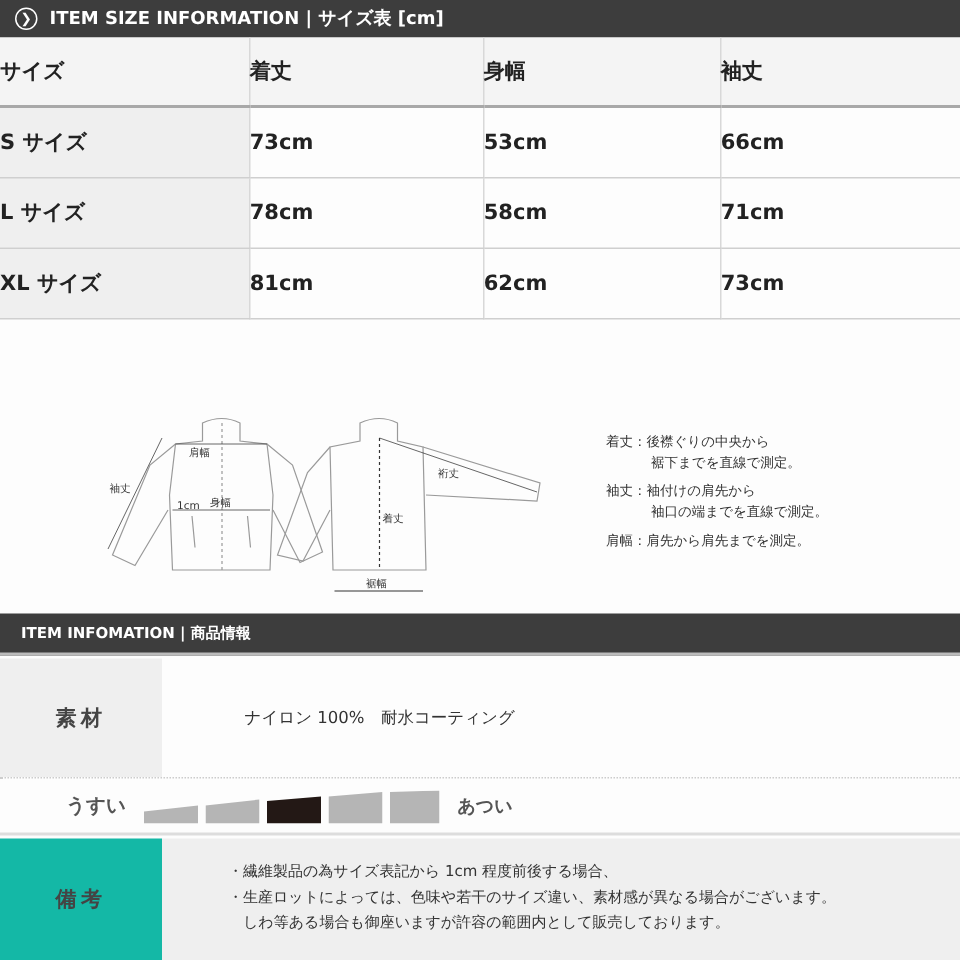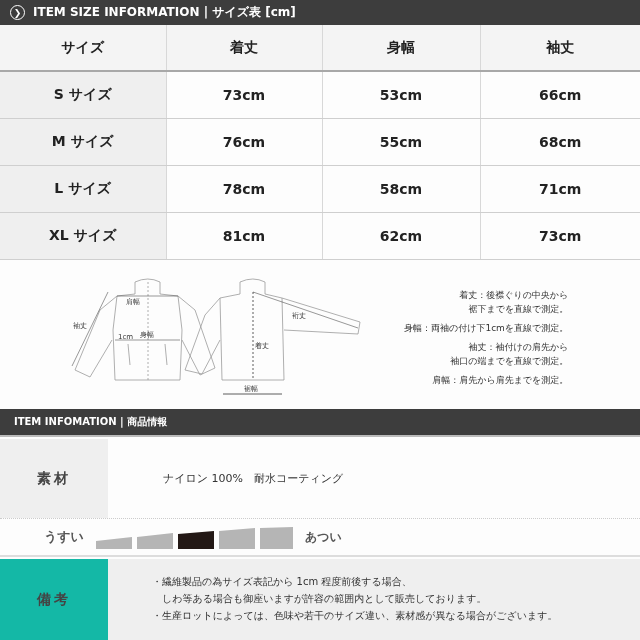--- a/index.html
+++ b/index.html
@@ -3,30 +3,30 @@
 <meta charset="utf-8">
 <style>
   * { box-sizing: border-box; margin: 0; padding: 0; }
   body { width: 640px; height: 640px; background: #fdfdfd; font-family: "DejaVu Sans", "Liberation Sans", sans-serif; color: #333; overflow: hidden; position: relative; }
   .hdr { position: absolute; left: 0; width: 640px; background: #3d3d3d; color: #fff; font-weight: bold; display: flex; align-items: center; }
   .hdr1 { top: 0; height: 25px; font-size: 12px; padding-left: 10px; }
   .hdr1 .circ { width: 15px; height: 15px; border: 1.5px solid #fff; border-radius: 50%; display: inline-flex; align-items: center; justify-content: center; font-size: 9px; margin-right: 8px; }
   .hdr2 { top: 409px; height: 28px; font-size: 10px; padding-left: 14px; border-bottom: 2px solid #bbb; text-align: right; }
 
   table.size { position: absolute; top: 25px; left: 0; width: 640px; border-collapse: collapse; }
-  table.size td { height: 47px; text-align: center; font-weight: bold; font-size: 14px; color: #222; border-right: 1px solid #d8d8d8; border-bottom: 1px solid #cfcfcf; }
+  table.size td { height: 47px; font-weight: bold; font-size: 14px; color: #222; border-right: 1px solid #d8d8d8; border-bottom: 1px solid #cfcfcf; }
   table.size tr:first-child td { height: 46px; border-bottom: 2px solid #a8a8a8; background: #f4f4f4; }
   table.size td:first-child { width: 166px; background: #efefef; }
   table.size td:nth-child(2) { width: 156px; }
   table.size td:nth-child(3) { width: 158px; }
   table.size td:last-child { border-right: none; }
 
   .diagram { position: absolute; top: 270px; left: 60px; width: 320px; height: 130px; }
   .notes { position: absolute; top: 288px; left: 404px; font-size: 9px; line-height: 14px; color: #333; }
-  .notes .item { margin-bottom: 5px; text-align: right; }
+  .notes .item { margin-bottom: 5px; }
   .notes .indent { padding-left: 30px; }
 
   .row { position: absolute; left: 0; width: 640px; display: flex; }
   .row .lbl { width: 108px; background: #efefef; display: flex; align-items: center; justify-content: center; font-weight: bold; font-size: 14px; color: #444; letter-spacing: 3px; }
   .row .val { flex: 1; display: flex; align-items: center; padding-left: 44px; font-size: 11px; color: #333; }
   .r1 { top: 439px; height: 80px; border-bottom: 1px dotted #ccc; gap: 11px; }
   .r2 { top: 519px; height: 38px; border-bottom: 2px solid #ddd; }
   .r3 { top: 559px; height: 81px; }
   .r3 .lbl { background: #14b8a6; }
   .r3 .val { background: #efefef; display: block; padding-top: 14px; font-size: 10px; line-height: 17px; }
@@ -49,26 +49,20 @@
     <td>サイズ</td>
     <td>着丈</td>
     <td>身幅</td>
     <td>袖丈</td>
   </tr>
   <tr>
     <td>S サイズ</td>
     <td>73cm</td>
     <td>53cm</td>
     <td>66cm</td>
-  </tr>
-  <tr>
-    <td>M サイズ</td>
-    <td>76cm</td>
-    <td>55cm</td>
-    <td>68cm</td>
   </tr>
   <tr>
     <td>L サイズ</td>
     <td>78cm</td>
     <td>58cm</td>
     <td>71cm</td>
   </tr>
   <tr>
     <td>XL サイズ</td>
     <td>81cm</td>
@@ -105,23 +99,20 @@
     <text x="184" y="121">裾幅</text>
   </g>
 </svg>
 
 <div class="notes">
   <div class="item">
     <div><span>着丈</span>：<span>後襟ぐりの中央から</span></div>
     <div class="indent">裾下までを直線で測定。</div>
   </div>
   <div class="item">
-    <div><span>身幅</span>：<span>両袖の付け下1cmを直線で測定。</span></div>
-  </div>
-  <div class="item">
     <div><span>袖丈</span>：<span>袖付けの肩先から</span></div>
     <div class="indent">袖口の端までを直線で測定。</div>
   </div>
   <div class="item">
     <div><span>肩幅</span>：<span>肩先から肩先までを測定。</span></div>
   </div>
 </div>
 
 <div class="hdr hdr2">
   <span>ITEM INFOMATION | 商品情報</span>
@@ -153,16 +144,16 @@
         </svg>
     </div>
     <span style="font-size:12px;font-weight:bold;color:#555;">あつい</span>
   </div>
 </div>
 
 <div class="row r3">
   <div class="lbl">備考</div>
   <div class="val">
     <div>・繊維製品の為サイズ表記から 1cm 程度前後する場合、</div>
+    <div>・生産ロットによっては、色味や若干のサイズ違い、素材感が異なる場合がございます。</div>
     <div>　しわ等ある場合も御座いますが許容の範囲内として販売しております。</div>
-    <div>・生産ロットによっては、色味や若干のサイズ違い、素材感が異なる場合がございます。</div>
   </div>
 </div>
 
 </body></html>

